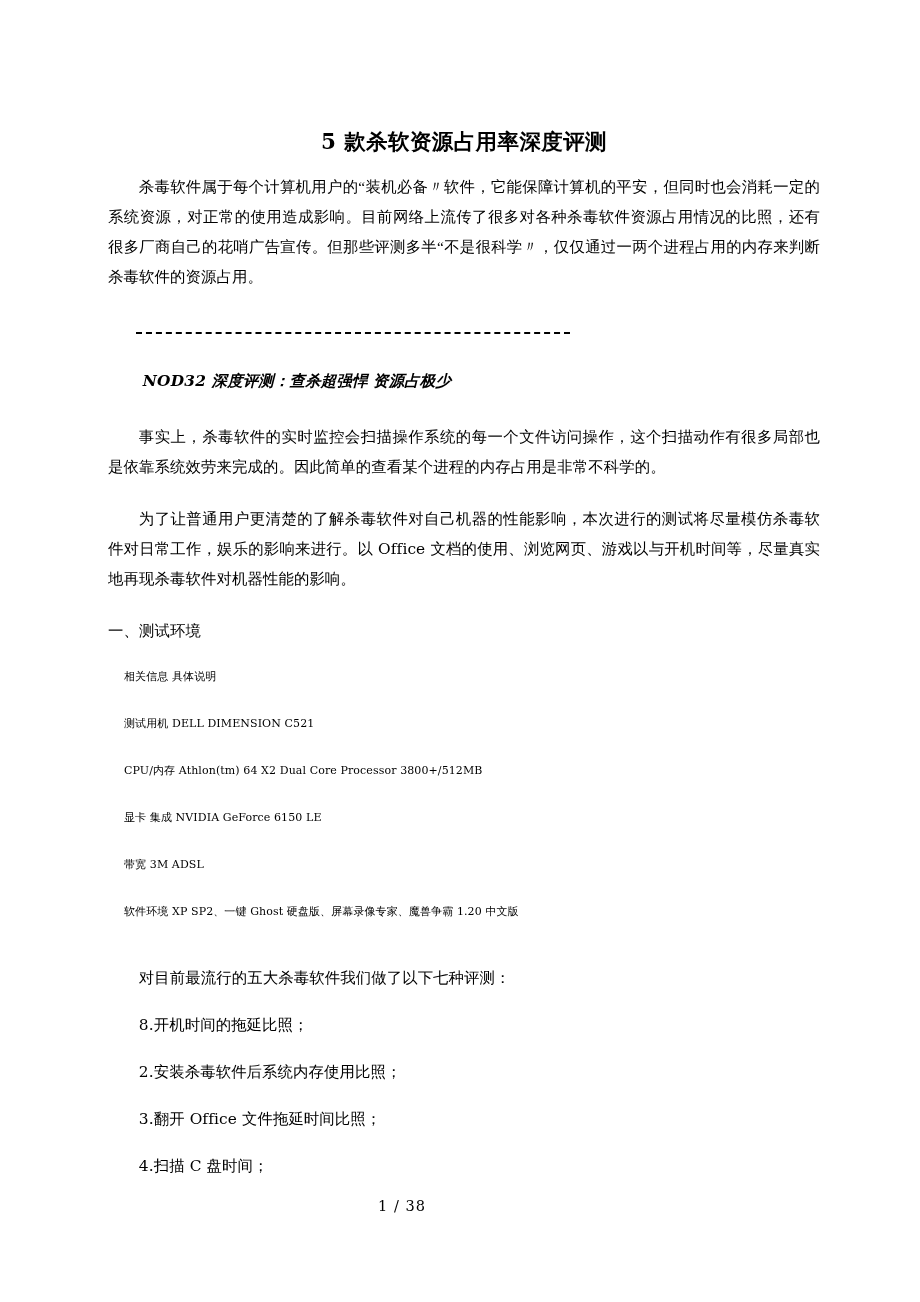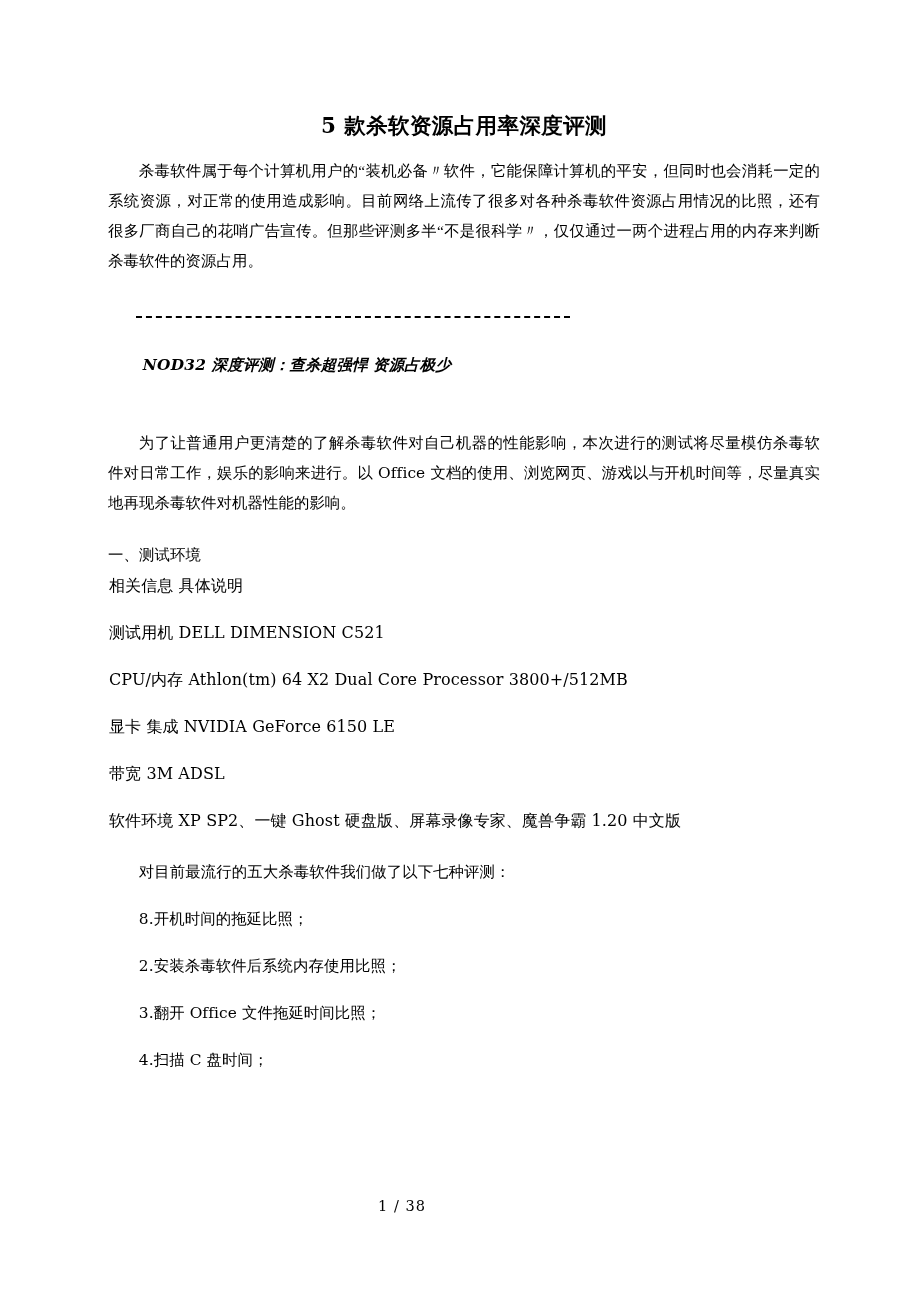--- a/index.html
+++ b/index.html
@@ -23,21 +23,21 @@
     position: absolute;
     left: 108px;
     top: 0;
     width: 712px;
   }
   .doc-title {
     text-align: center;
     font-weight: bold;
     font-size: 21.5px;
     line-height: 1.3;
-    margin: 0;
+    margin: 16px;
     padding-top: 112px;
     letter-spacing: 0.4px;
   }
   .para {
     font-size: 15.4px;
     line-height: 30px;
     text-align: justify;
     text-justify: inter-ideograph;
     margin: 0;
     text-indent: 2em;
@@ -68,23 +68,23 @@
     font-weight: bold;
     line-height: 30px;
     margin: 4px;
     padding-left: 2em;
     letter-spacing: 0.2px;
     margin-top: 18px;
     font-style: italic;
   }
 
   .plain-line {
-    font-size: 16px;
+    font-size: 11px;
     line-height: 30px;
-    margin: 1px;
+    margin: 16px;
     text-align: left;
     letter-spacing: 0.1px;
   }
   .plain-line + .plain-line {
     margin-top: 17px;
   }
   .section-label {
     font-size: 15.4px;
     line-height: 30px;
     margin: 0;
@@ -124,20 +124,21 @@
     <p class="para first-body">杀毒软件属于每个计算机用户的“装机必备〃软件，它能保障计算机的平安，但同时也会消耗一定的系统资源，对正常的使用造成影响。目前网络上流传了很多对各种杀毒软件资源占用情况的比照，还有很多厂商自己的花哨广告宣传。但那些评测多半“不是很科学〃，仅仅通过一两个进程占用的内存来判断杀毒软件的资源占用。</p>
 
     <div class="separator-row">
       <div class="separator-line"></div>
     </div>
 
     <p class="subheading">NOD32 深度评测：查杀超强悍 资源占极少</p>
 
     <div class="gap-md"></div>
 
+    <p class="para">事实上，杀毒软件的实时监控会扫描操作系统的每一个文件访问操作，这个扫描动作有很多局部也是依靠系统效劳来完成的。因此简单的查看某个进程的内存占用是非常不科学的。</p>
 
     <div class="gap-md"></div>
 
     <p class="para">为了让普通用户更清楚的了解杀毒软件对自己机器的性能影响，本次进行的测试将尽量模仿杀毒软件对日常工作，娱乐的影响来进行。以 Office 文档的使用、浏览网页、游戏以与开机时间等，尽量真实地再现杀毒软件对机器性能的影响。</p>
 
     <div class="gap-md"></div>
 
     <p class="section-label">一、测试环境</p>
 
     <p class="plain-line">相关信息  具体说明</p>

